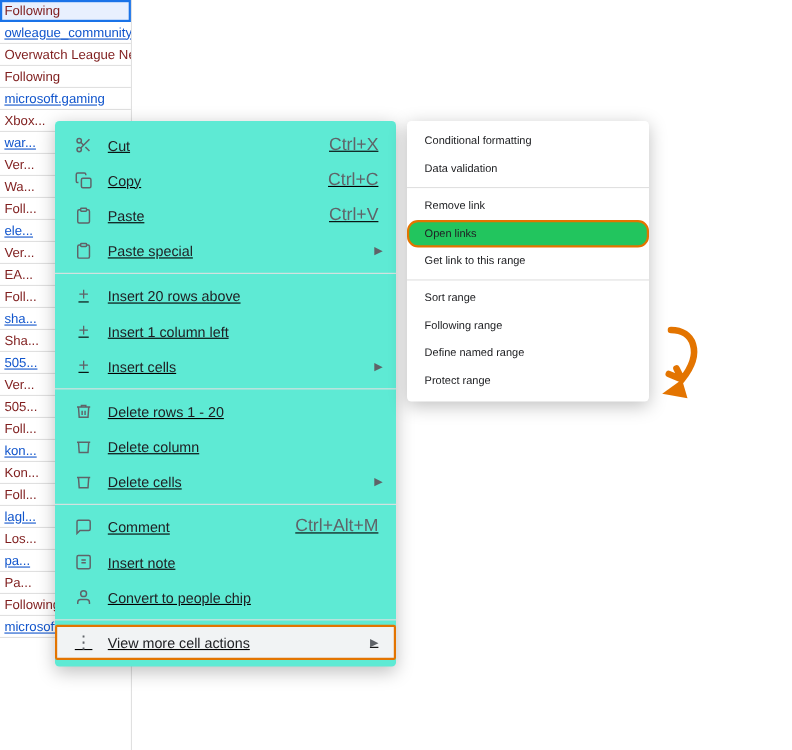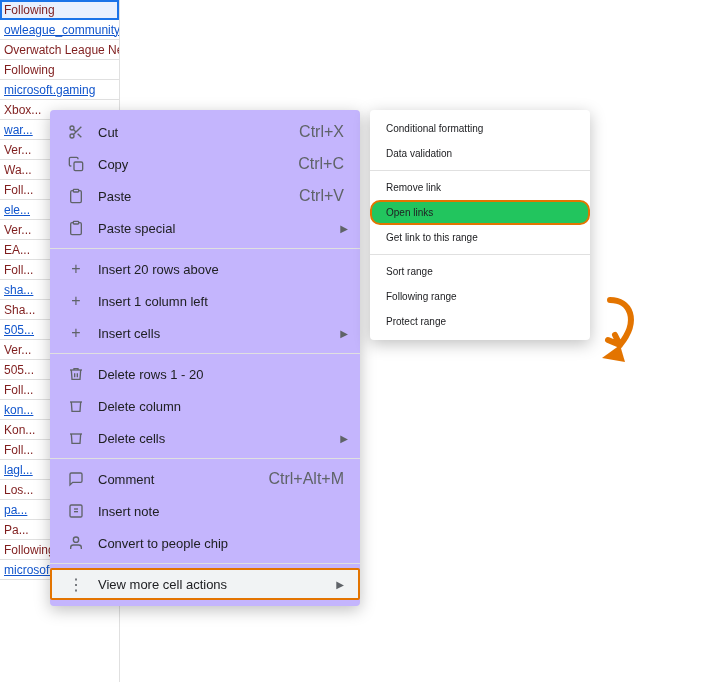--- a/index.html
+++ b/index.html
@@ -56,25 +56,26 @@
       outline: 2px solid #1a73e8;
       outline-offset: -2px;
     }
 
     
     .context-menu {
       position: absolute;
       top: 110px;
       left: 50px;
       width: 310px;
-      background: #c4b5fd;
+      background: #5eead4;
       box-shadow: 0 4px 16px rgba(0,0,0,0.25);
       border-radius: 4px;
       z-index: 100;
       padding: 6px 0;
+      text-decoration: underline;
     }
 
     .menu-item {
       display: flex;
       align-items: center;
       padding: 6px 16px;
       cursor: pointer;
       color: #202124;
       font-size: 13px;
       position: relative;
@@ -414,20 +415,23 @@
     <span>Get link to this range</span>
   </div>
   <div class="menu-divider"></div>
   <div class="menu-item-right">
     <span>Sort range</span>
   </div>
   <div class="menu-item-right">
     <span>Following range</span>
   </div>
   <div class="menu-item-right">
+    <span>Define named range</span>
+  </div>
+  <div class="menu-item-right">
     <span>Protect range</span>
   </div>
 </div>
 
 <div class="arrow-annotation">
   <svg class="orange-arrow" width="120" height="90" viewBox="0 0 120 90">
 
     <path d="M 80 10 C 100 10, 110 30, 90 55 L 85 45 M 90 55 L 78 50" stroke="#e37400" stroke-width="6" fill="none" stroke-linecap="round"></path>
 
     <polygon points="72,68 90,55 95,72" fill="#e37400"></polygon>

